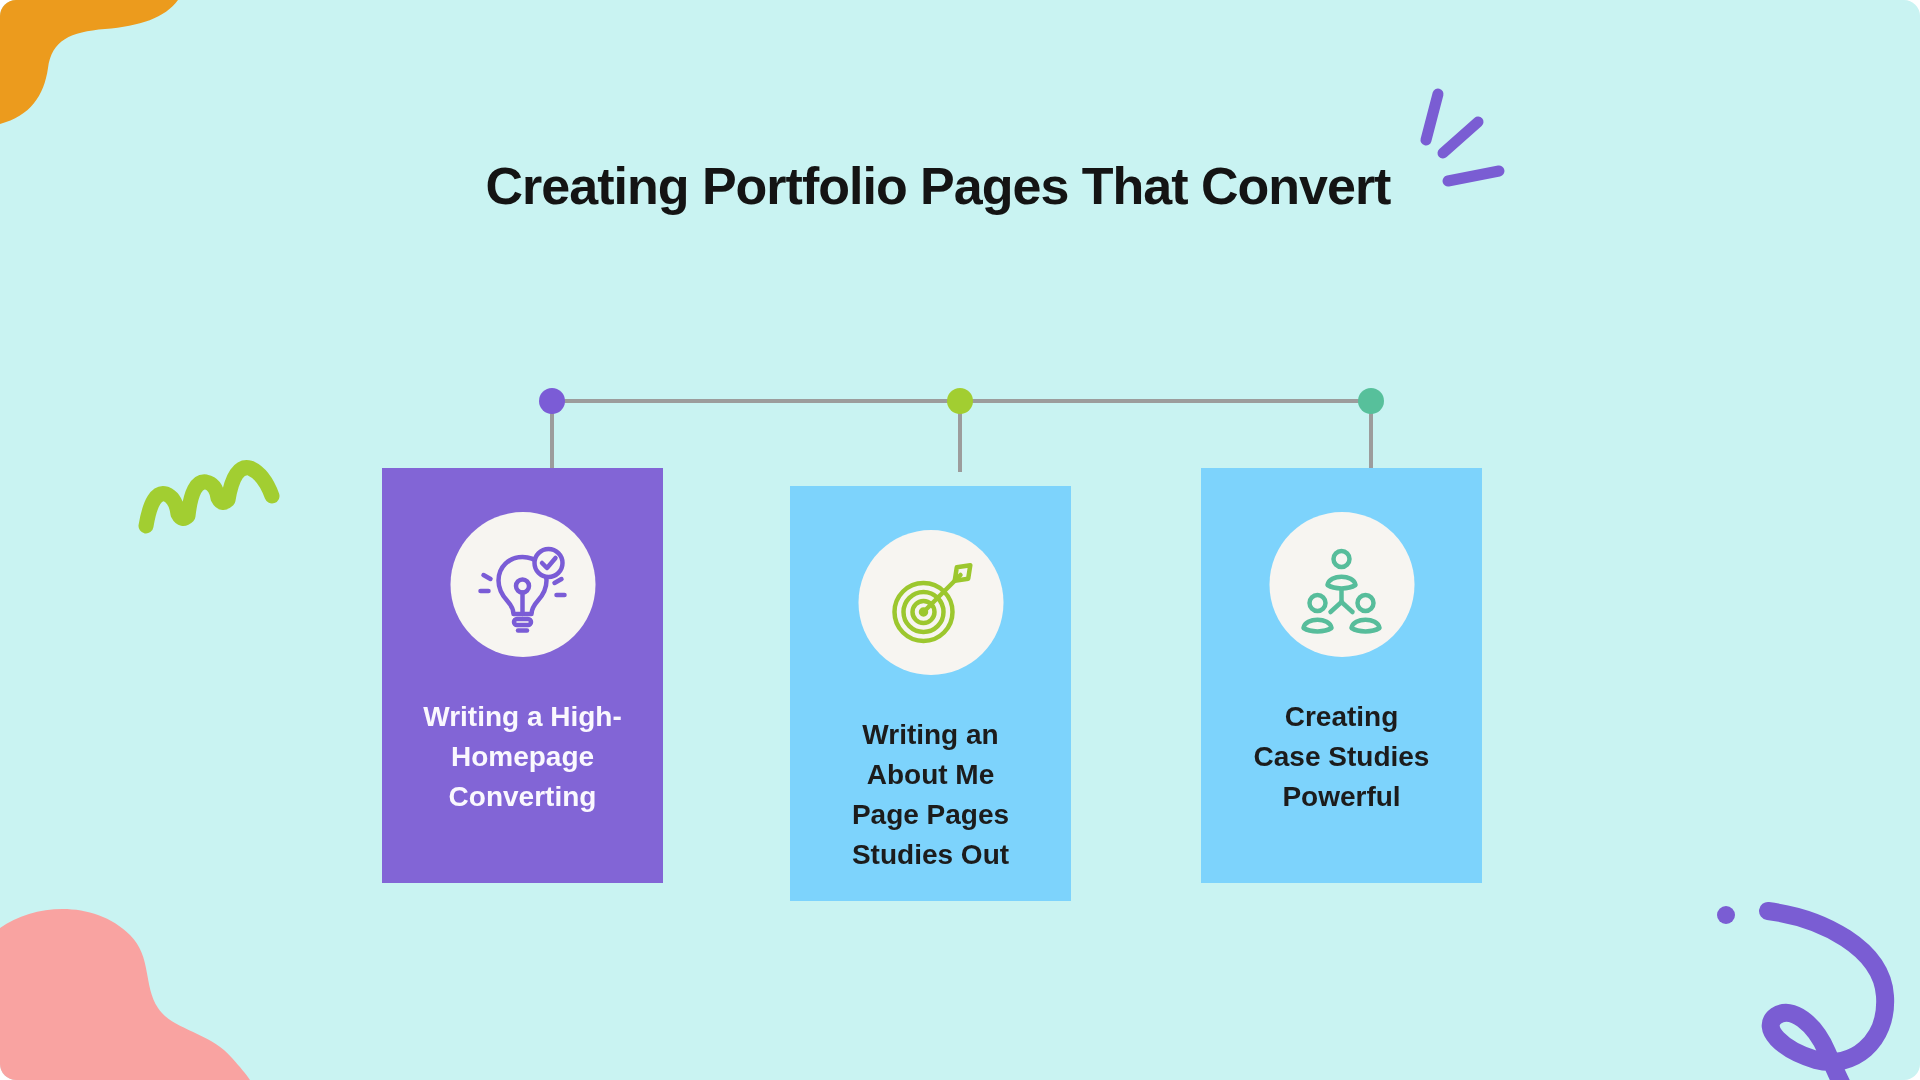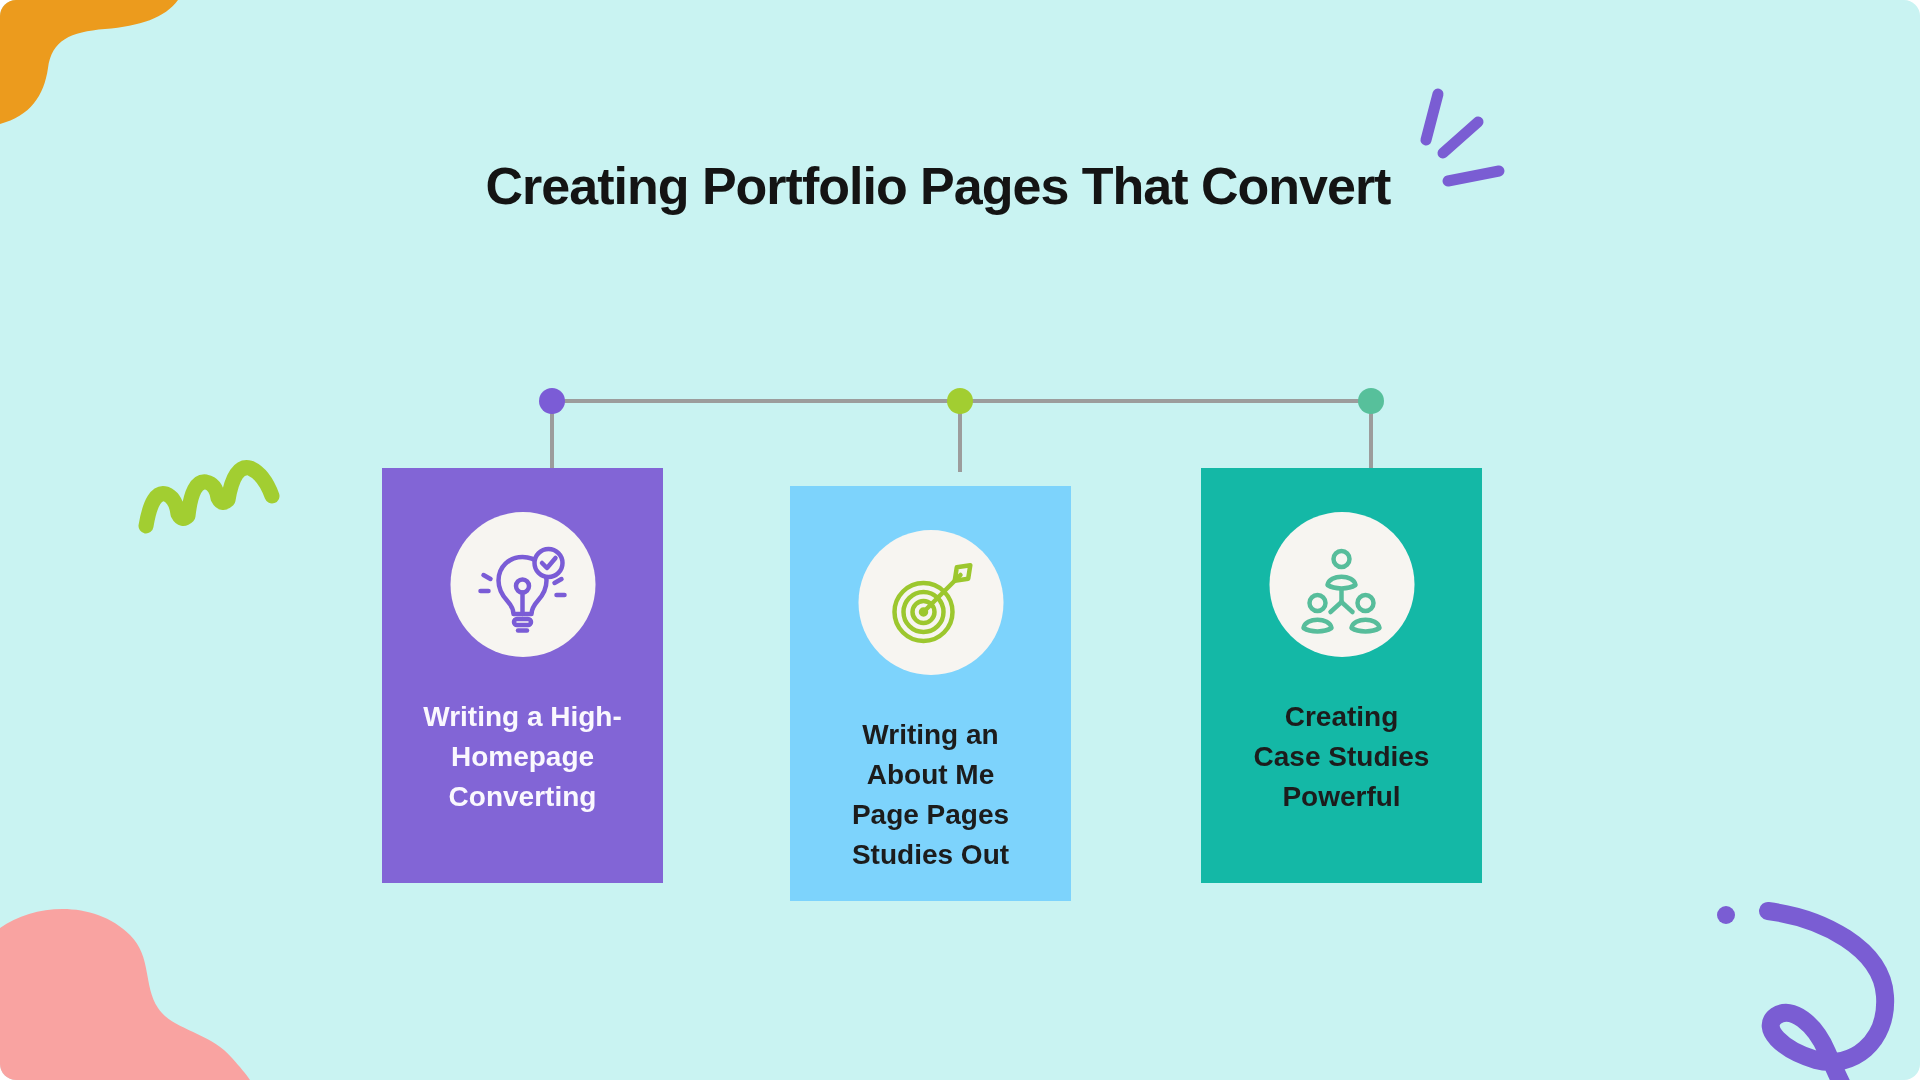--- a/index.html
+++ b/index.html
@@ -146,21 +146,21 @@
       </svg>
     </div>
     <div class="card-label" style="color: rgb(28, 28, 28);">
       <span class="line">Writing an</span>
       <span class="line">About Me</span>
       <span class="line">Page Pages</span>
       <span class="line">Studies Out</span>
     </div>
   </section>
 
-  <section class="card card-2" style="background-color: #14b8a6;">
+  <section class="card card-2" style="background-color: #7dd3fc;">
     <div class="icon-circle" style="background-color: rgb(247, 245, 241);">
       <svg viewBox="0 0 100 100">
         <g fill="none" stroke-width="4.5" stroke-linecap="round" stroke-linejoin="round" stroke="#57BD9B">
           <circle cx="50" cy="24" r="8"></circle>
           <path d="M36,50 C38,39 62,39 64,50 C57,54.5 43,54.5 36,50 Z"></path>
           <circle cx="26" cy="68" r="8"></circle>
           <path d="M12,93 C14,82 38,82 40,93 C33,97.5 19,97.5 12,93 Z"></path>
           <circle cx="74" cy="68" r="8"></circle>
           <path d="M60,93 C62,82 86,82 88,93 C81,97.5 67,97.5 60,93 Z"></path>
           <path d="M50,55 L50,67"></path>

